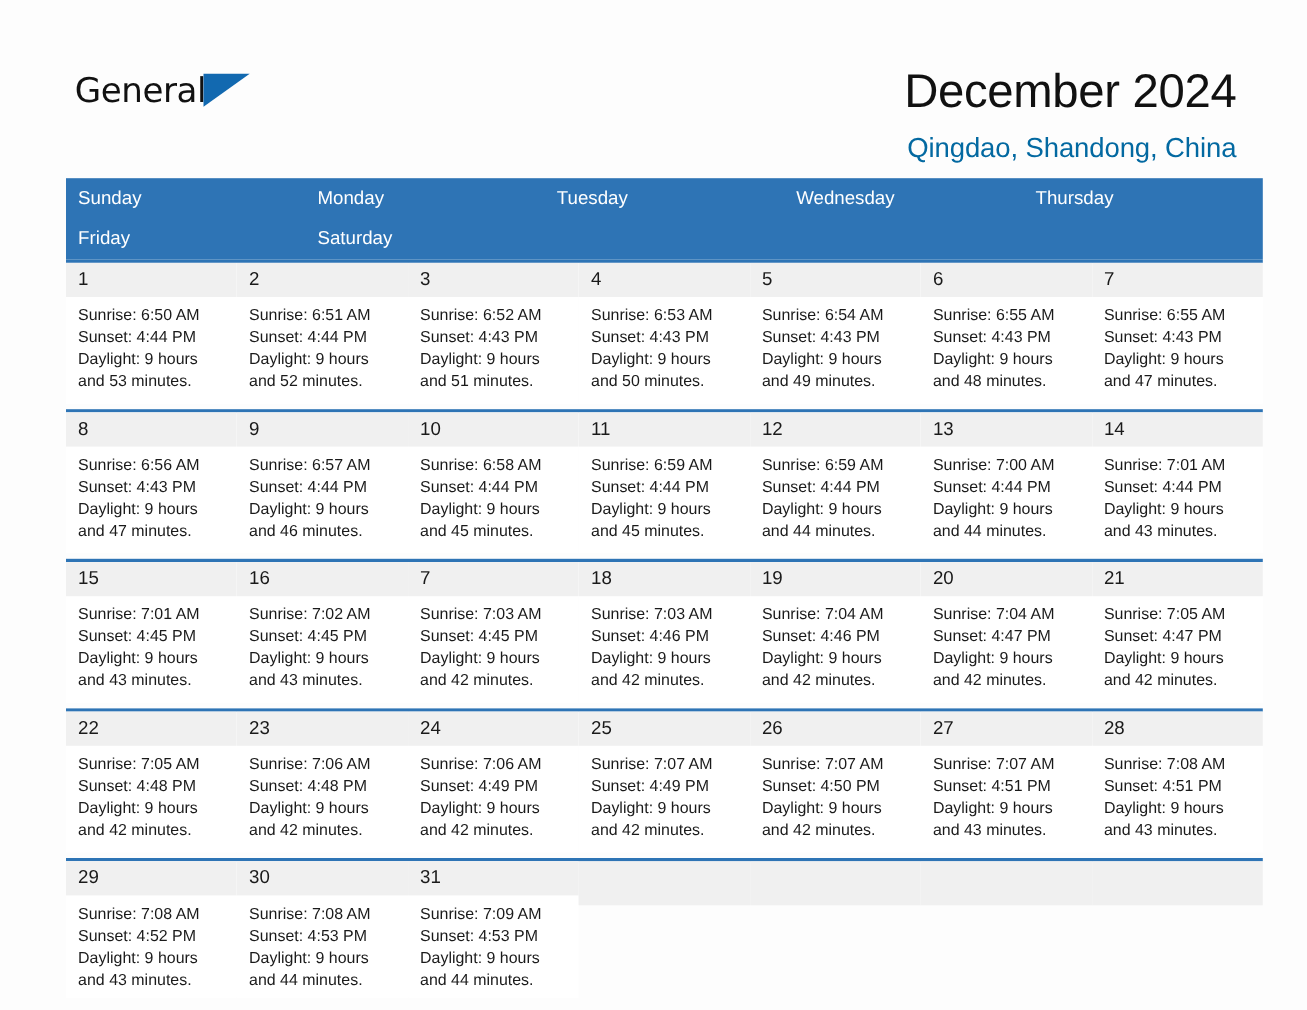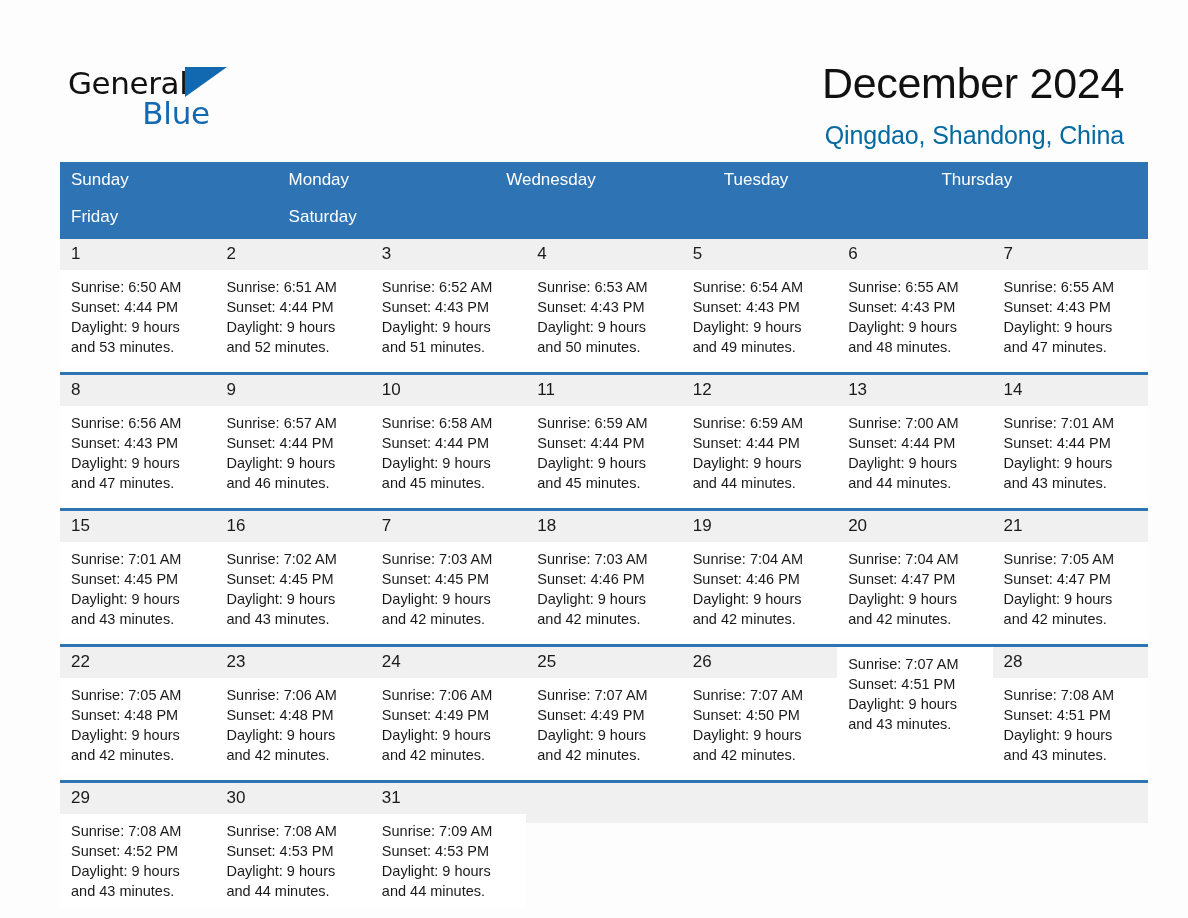--- a/index.html
+++ b/index.html
@@ -164,38 +164,35 @@
 
 <div class="page">
 
   <div class="top-bar">
 
     <div class="logo">
       <div class="logo-row1">
         <span class="logo-general">General</span>
         <span class="logo-triangle"></span>
       </div>
-      <div class="logo-row2">
-        <span class="logo-blue">Blue</span>
-      </div>
     </div>
 
     <div class="title-block">
       <div class="cal-title">December 2024</div>
       <div class="cal-subtitle">Qingdao, Shandong, China</div>
     </div>
 
   </div>
 
   <div class="calendar">
     <div class="weekday-header" id="weekday-header">
         <div class="weekday-cell">Sunday</div>
         <div class="weekday-cell">Monday</div>
+        <div class="weekday-cell">Tuesday</div>
         <div class="weekday-cell">Wednesday</div>
-        <div class="weekday-cell">Tuesday</div>
         <div class="weekday-cell">Thursday</div>
         <div class="weekday-cell">Friday</div>
         <div class="weekday-cell">Saturday</div>
       </div>
     <div id="weeks-container">
         <div class="week-row first">
           <div class="day-cell">
             <div class="day-number">1</div>
             <div class="day-body">
               <div>Sunrise: 6:50 AM</div>
@@ -429,20 +426,21 @@
           <div class="day-cell">
             <div class="day-number">26</div>
             <div class="day-body">
               <div>Sunrise: 7:07 AM</div>
               <div>Sunset: 4:50 PM</div>
               <div>Daylight: 9 hours</div>
               <div>and 42 minutes.</div>
             </div>
           </div>
           <div class="day-cell">
+            <div class="day-number">27</div>
             <div class="day-body">
               <div>Sunrise: 7:07 AM</div>
               <div>Sunset: 4:51 PM</div>
               <div>Daylight: 9 hours</div>
               <div>and 43 minutes.</div>
             </div>
           </div>
           <div class="day-cell">
             <div class="day-number">28</div>
             <div class="day-body">

